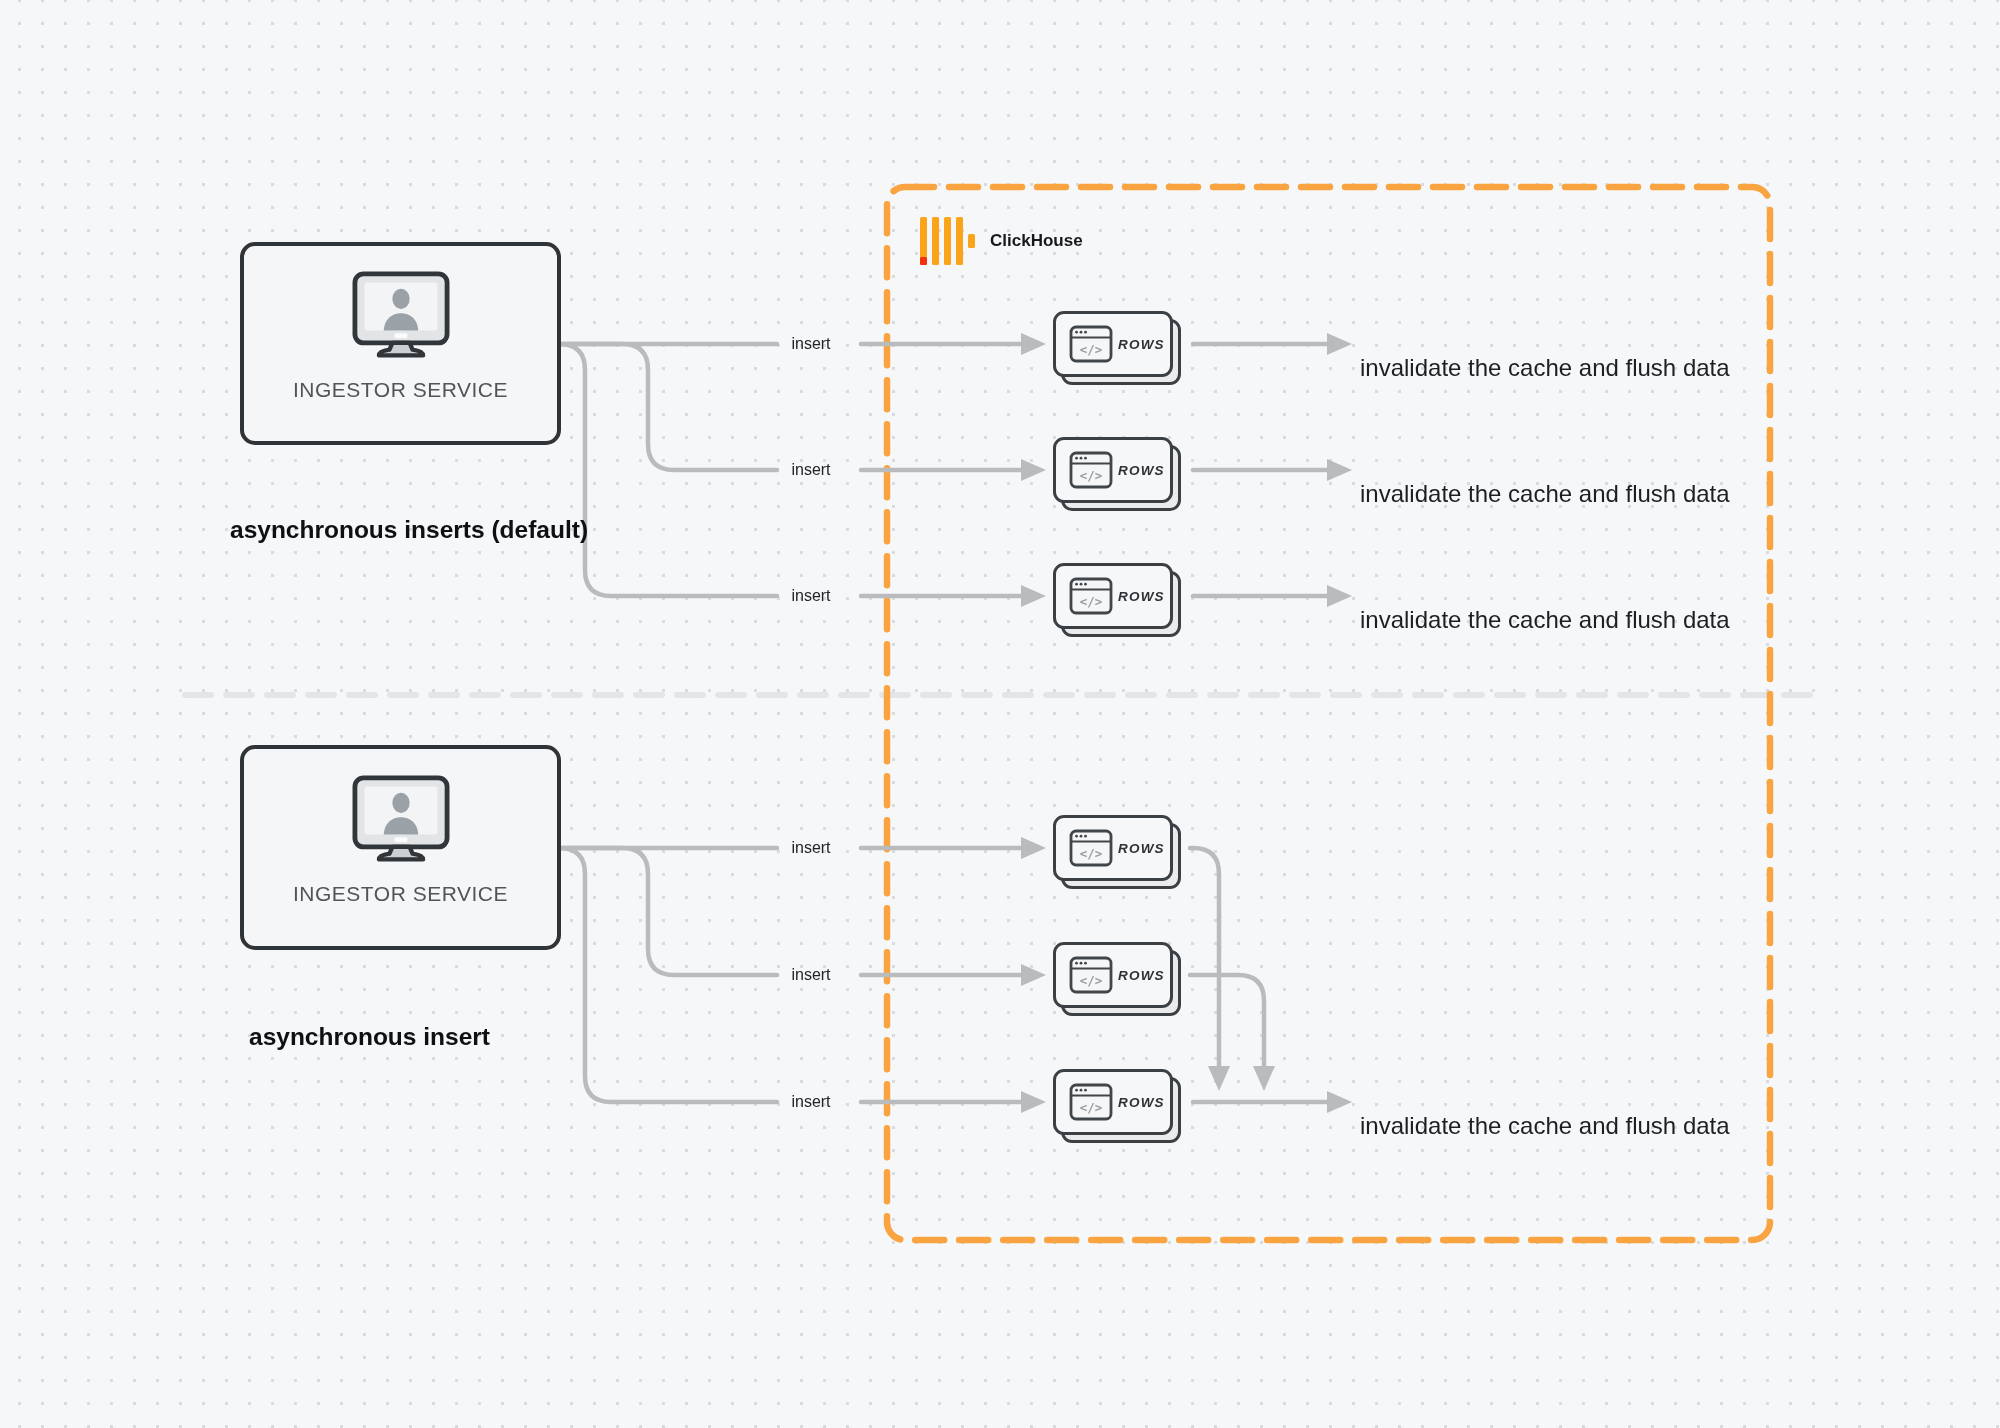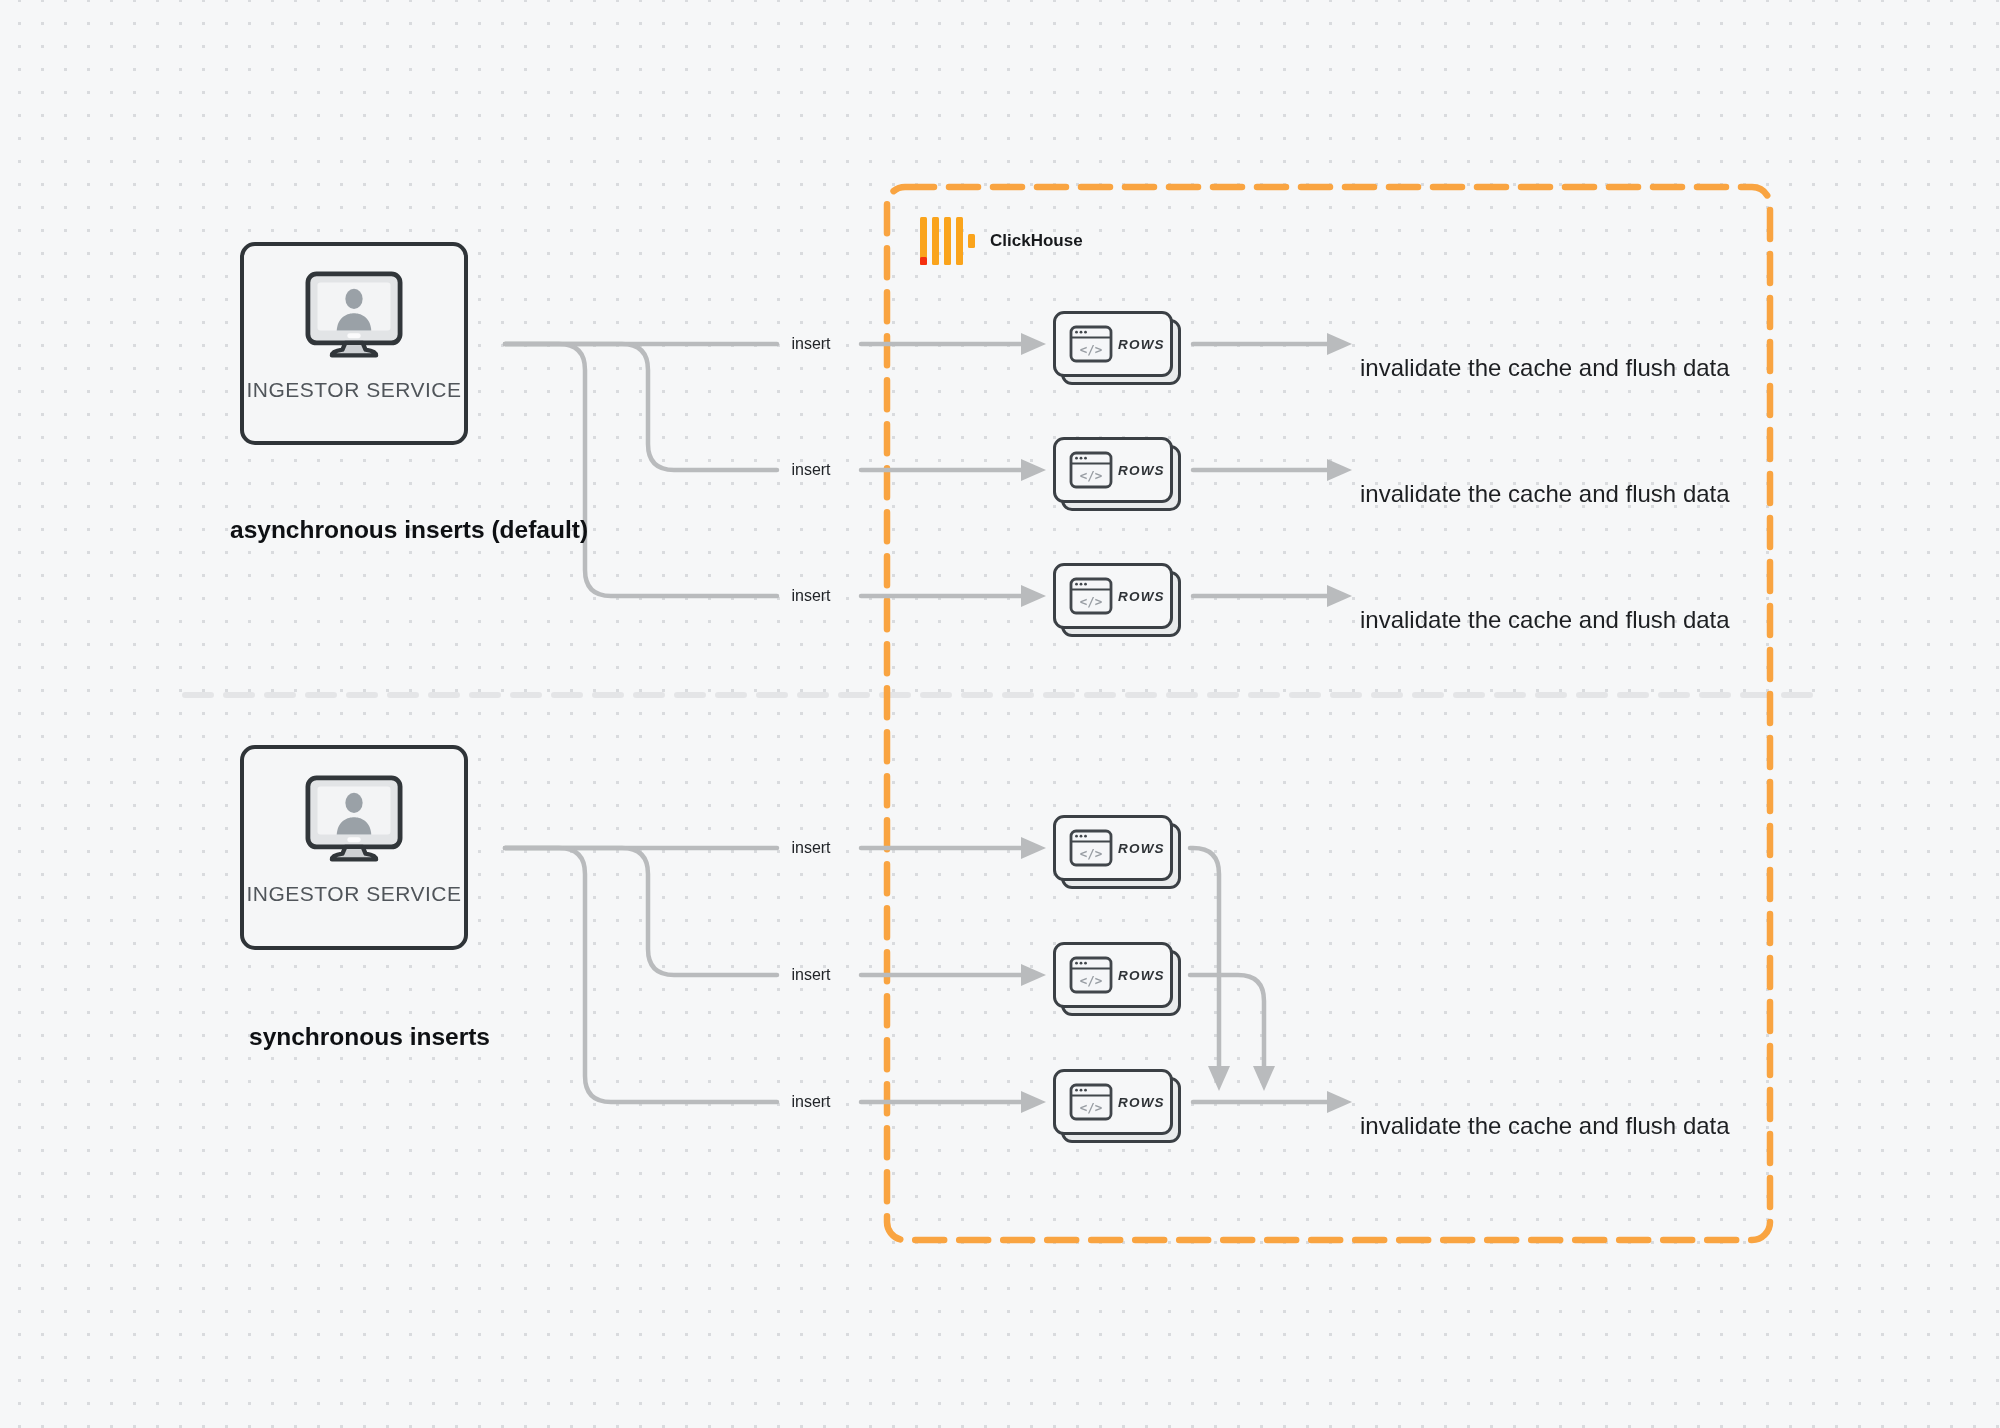--- a/index.html
+++ b/index.html
@@ -18,21 +18,21 @@
   }
   svg.wires{position:absolute; left:0; top:0; width:2000px; height:1428px;}
   .wire{stroke:var(--wire); stroke-width:4.5; fill:none; stroke-linecap:round;}
   .head{fill:var(--wire); stroke:none;}
   .boundary{stroke:var(--orange); stroke-width:6.5; fill:none;
             stroke-dasharray:29 15; stroke-linecap:round;}
   .divider{stroke:var(--divider); stroke-width:6; fill:none;
            stroke-dasharray:26 15; stroke-linecap:round;}
 
   .ingestor-box{
-    position:absolute; left:240px; width:228px; box-sizing:border-box;
+    position:absolute; left:240px; width:321px; box-sizing:border-box;
     background:#f5f6f7; border:4px solid var(--box-border); border-radius:15px;
     display:flex; flex-direction:column; align-items:center;
   }
   .ingestor-box .svc-label{
     font-size:21px; letter-spacing:.5px; color:#50555a; margin-top:12px;
   }
   .caption{position:absolute; transform:translateY(-50%); font-size:24.5px;
            font-weight:700; color:#0e1013; white-space:nowrap;}
 
   .ch-logo{position:absolute; left:920px; top:217px;}
@@ -137,21 +137,21 @@
     <svg width="100" height="96" viewBox="0 0 104 100" style="margin-top:25px">
       <rect x="4" y="4" width="96" height="72" rx="9" fill="#e2e4e6" stroke="#31363a" stroke-width="5"></rect>
       <rect x="14" y="13" width="76" height="50" rx="3" fill="#f3f4f5"></rect>
       <ellipse cx="52" cy="30" rx="9" ry="10.5" fill="#9aa1a7"></ellipse>
       <path d="M34 63 C35 48 46 45 52 45 C58 45 69 48 70 63 Z" fill="#9aa1a7"></path>
       <rect x="45" y="66" width="14" height="5" rx="2.5" fill="#fbfbfc"></rect>
       <path d="M43 76 h18 l3 7 c7 1 11 3 11 6 h-46 c0 -3 4 -5 11 -6 z" fill="#cdd0d3" stroke="#31363a" stroke-width="4.5" stroke-linejoin="round"></path>
     </svg>
     <div class="svc-label">INGESTOR SERVICE</div>
   </div>
-  <div class="caption" style="left:249px; top:1037px;">synchronous inserts</div>
+  <div class="caption" style="left:249px; top:1037px;">asynchronous insert</div>
 
   <div class="insert-label" style="top:344px">insert</div>
   <div class="insert-label" style="top:470px">insert</div>
   <div class="insert-label" style="top:596px">insert</div>
   <div class="insert-label" style="top:848px">insert</div>
   <div class="insert-label" style="top:975px">insert</div>
   <div class="insert-label" style="top:1102px">insert</div>
 
   <div class="rows-card" style="top:311px">
     <div class="back"></div>

